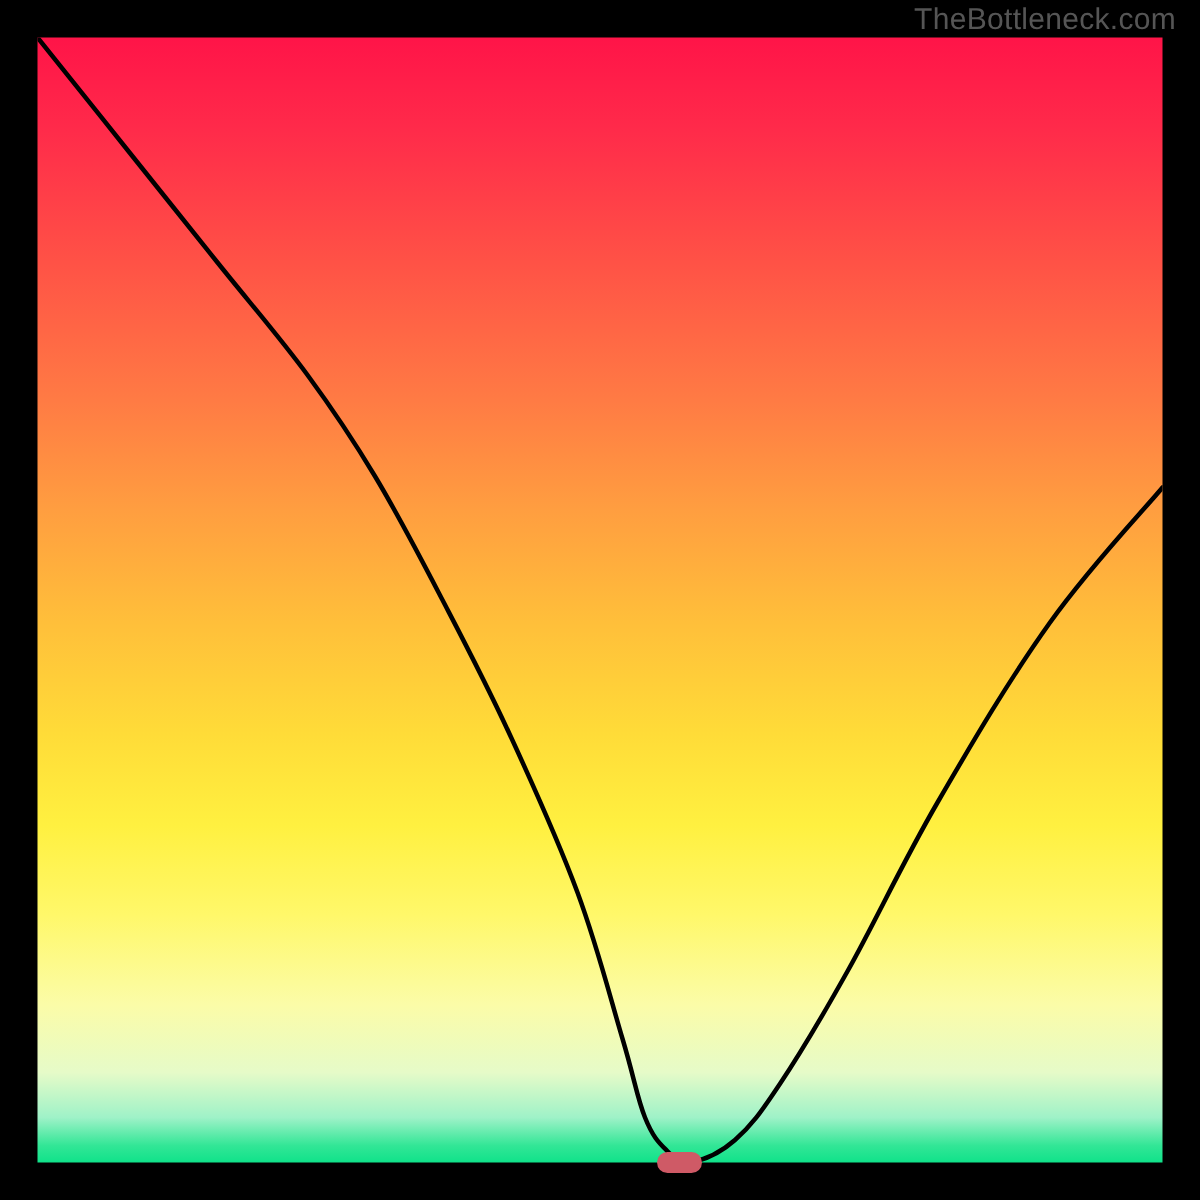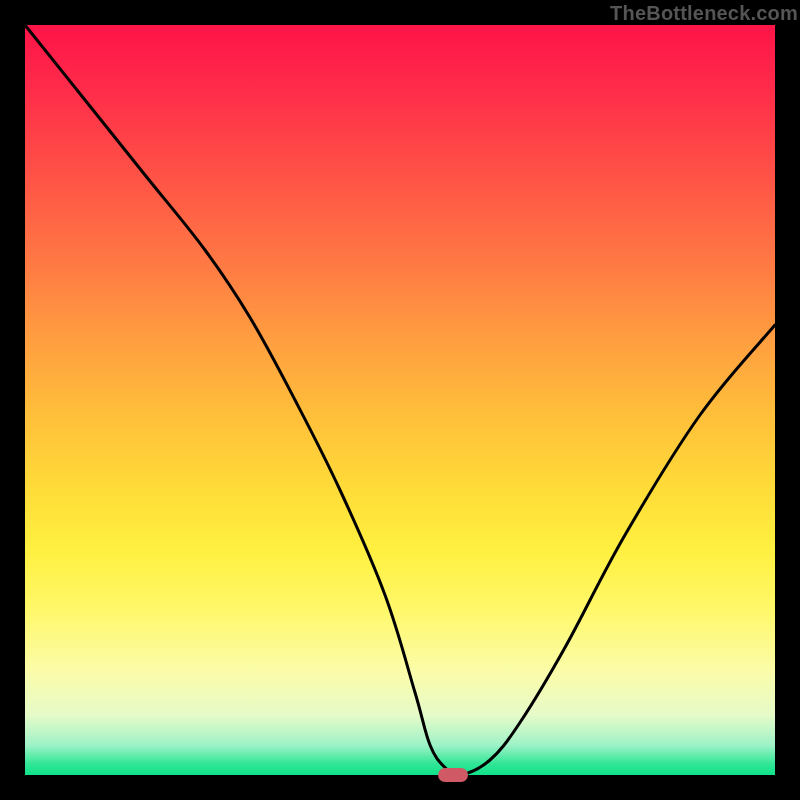--- a/index.html
+++ b/index.html
@@ -13,24 +13,24 @@
   }
   .frame {
     position: relative;
     width: 800px;
     height: 800px;
     background: #000;
   }
   .watermark {
     position: absolute;
     top: 2px;
-    right: 2px;
+    right: 16px;
     color: #555;
     font-size: 20px;
-    font-weight: 700;
+    font-weight: 400;
     letter-spacing: 0.2px;
     z-index: 30;
   }
   .plot {
     position: absolute;
     left: 25px;
     top: 25px;
     width: 750px;
     height: 750px;
   }

